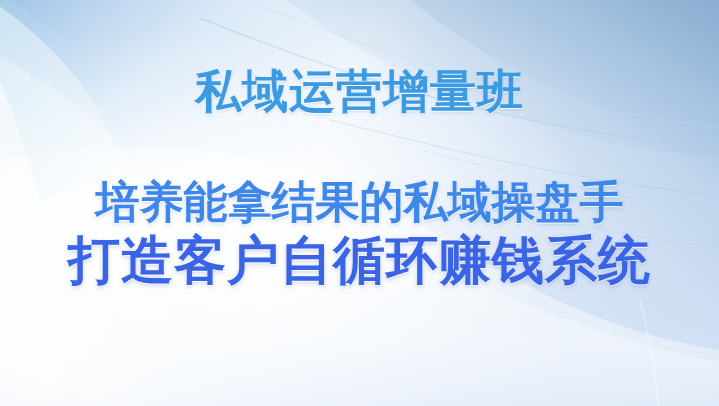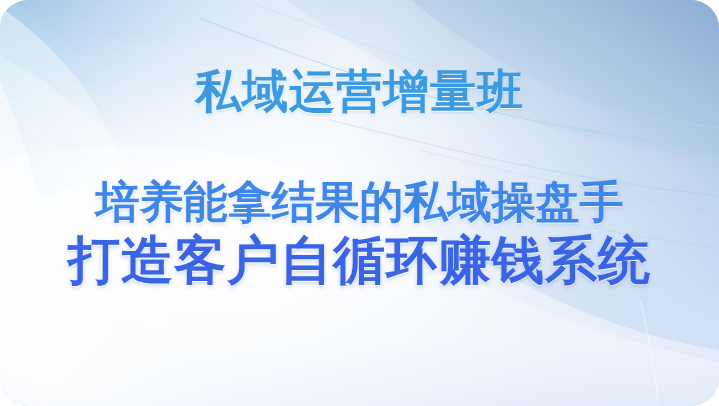--- a/index.html
+++ b/index.html
@@ -20,21 +20,20 @@
     background:
       linear-gradient(112deg,
         #cfe1f4 0%,
         #d9e8f7 14%,
         #eaf2fb 30%,
         #f4f8fd 44%,
         #e8f0fa 58%,
         #d8e5f6 74%,
         #cfdef4 88%,
         #c9d9f2 100%);
-    border-radius: 28px;
   }
 
   
   .tint {
     position: absolute;
     inset: 0;
     pointer-events: none;
   }
   .tint-topright {
     background: linear-gradient(215deg,

